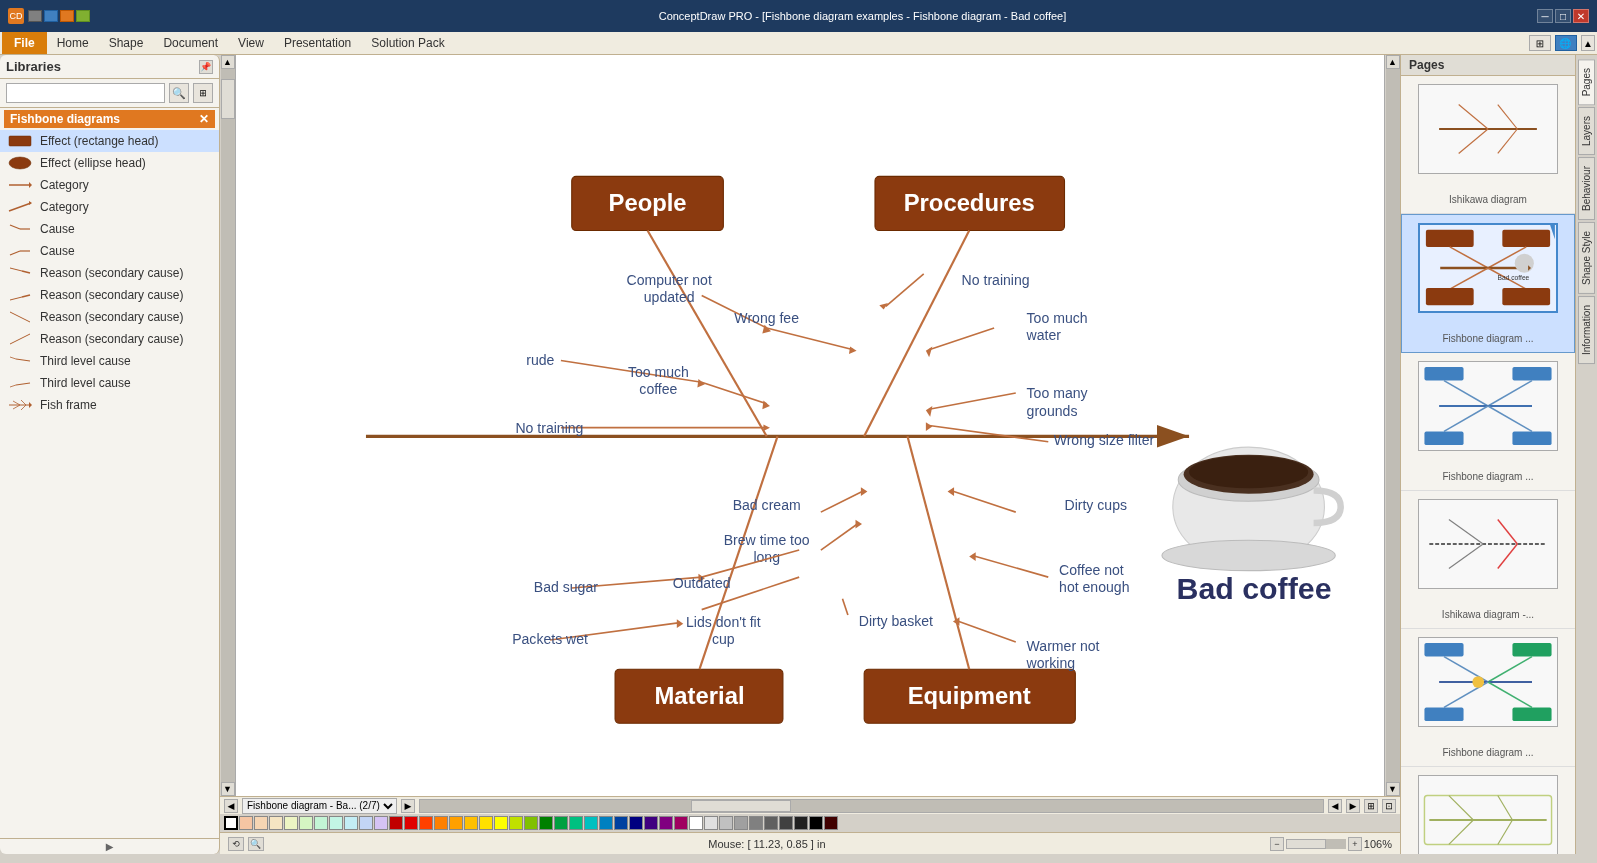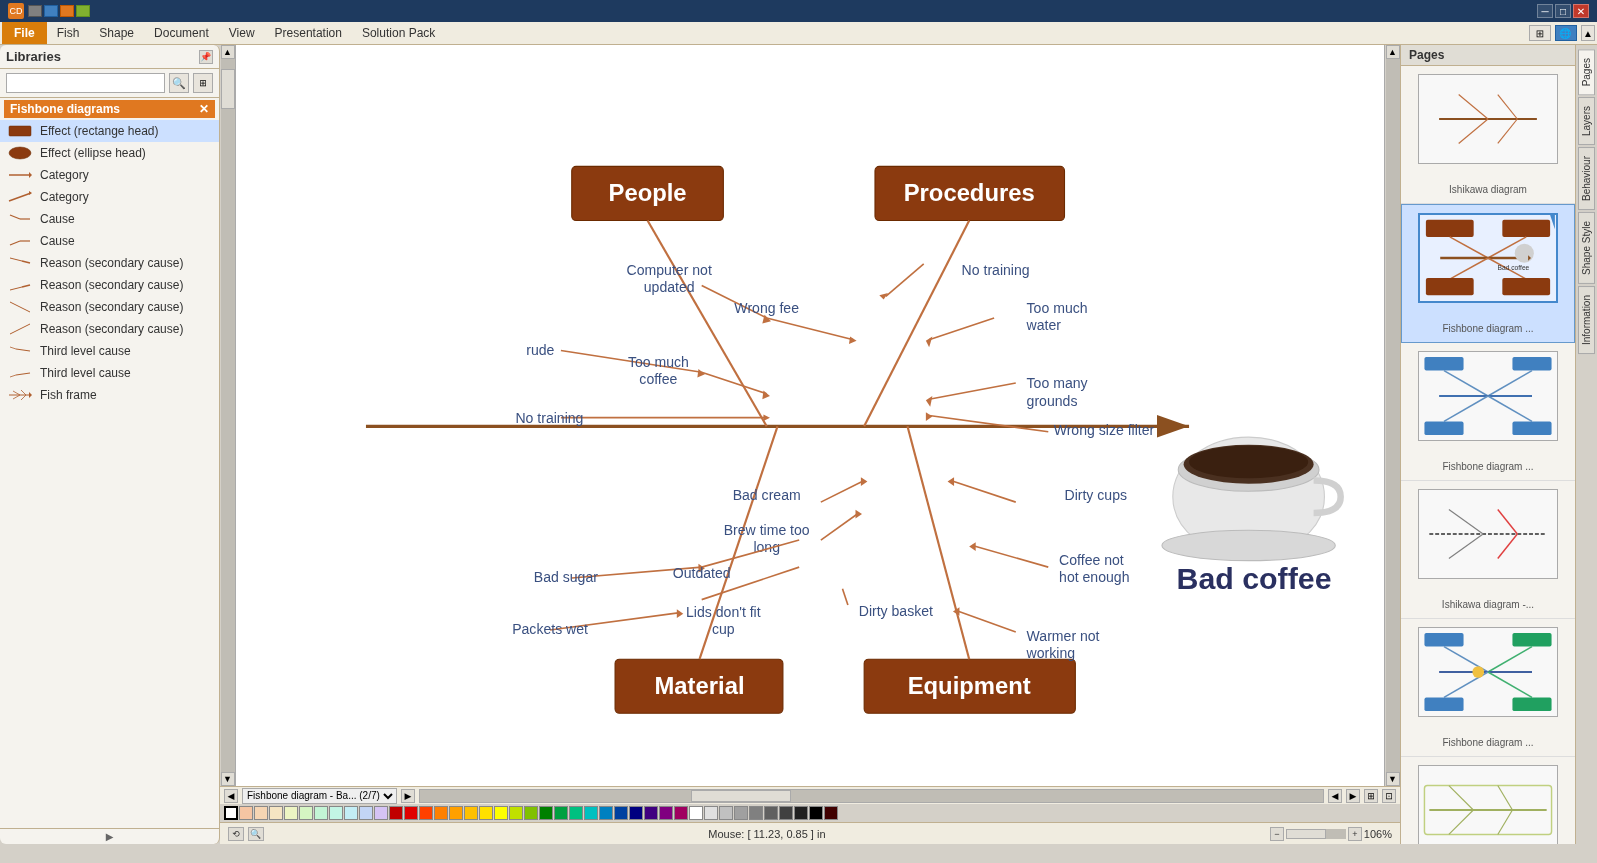--- a/index.html
+++ b/index.html
@@ -1,19 +1,19 @@
 <!DOCTYPE html>
 <html><head>
   <meta charset="utf-8">
   <style>
     * { box-sizing: border-box; margin: 0; padding: 0; }
     body { font-family: 'Segoe UI', Arial, sans-serif; font-size: 12px; background: #d4d0c8; overflow: hidden; width: 1597px; height: 863px; }
 
     
-    #titlebar { background: #1e3a5f; color: white; height: 22px; display: flex; align-items: center; justify-content: space-between; padding: 0 8px; }
+    #titlebar { background: #1e3a5f; color: white; height: 32px; display: flex; align-items: center; justify-content: space-between; padding: 0 8px; }
     #titlebar .title { font-size: 11px; flex: 1; text-align: center; }
     #titlebar .win-controls { display: flex; gap: 2px; }
     #titlebar .win-btn { width: 16px; height: 14px; font-size: 10px; display: flex; align-items: center; justify-content: center; cursor: pointer; border: 1px solid rgba(255,255,255,0.3); color: white; background: rgba(255,255,255,0.1); }
     #titlebar .win-btn.close { background: #c0392b; }
 
     
     #menubar { background: #f0ece0; height: 23px; display: flex; align-items: center; padding: 0 2px; border-bottom: 1px solid #c0b090; }
     #menubar .menu-file { background: #d97d0a; color: white; padding: 2px 12px; font-weight: bold; font-size: 12px; cursor: pointer; height: 22px; display: flex; align-items: center; }
     #menubar .menu-item { padding: 2px 10px; font-size: 12px; cursor: pointer; color: #333; }
 
@@ -74,30 +74,31 @@
 <div id="titlebar">
   <div style="display:flex;align-items:center;gap:4px;width:180px;">
     <div style="width:16px;height:16px;background:#e07820;border-radius:2px;display:flex;align-items:center;justify-content:center;font-size:9px;color:white;">CD</div>
     <div style="display:flex;gap:2px;">
       <div style="width:14px;height:12px;background:#808080;border:1px solid #555;cursor:pointer;"></div>
       <div style="width:14px;height:12px;background:#4080c0;border:1px solid #2060a0;cursor:pointer;"></div>
       <div style="width:14px;height:12px;background:#e07820;border:1px solid #c05800;cursor:pointer;"></div>
       <div style="width:14px;height:12px;background:#80b030;border:1px solid #609020;cursor:pointer;"></div>
     </div>
   </div>
+  <div class="title">ConceptDraw PRO - [Fishbone diagram examples - Fishbone diagram - Bad coffee]</div>
   <div class="win-controls">
     <div class="win-btn">─</div>
     <div class="win-btn">□</div>
     <div class="win-btn close">✕</div>
   </div>
 </div>
 
 <div id="menubar">
   <div class="menu-file">File</div>
-  <div class="menu-item">Fish</div>
+  <div class="menu-item">Home</div>
   <div class="menu-item">Shape</div>
   <div class="menu-item">Document</div>
   <div class="menu-item">View</div>
   <div class="menu-item">Presentation</div>
   <div class="menu-item">Solution Pack</div>
   <div style="margin-left:auto;display:flex;gap:4px;">
     <div style="width:22px;height:16px;background:#e8e4dc;border:1px solid #aaa;cursor:pointer;display:flex;align-items:center;justify-content:center;font-size:10px;">⊞</div>
     <div style="width:22px;height:16px;background:#4080c0;border:1px solid #2060a0;cursor:pointer;display:flex;align-items:center;justify-content:center;font-size:10px;color:white;">🌐</div>
     <div style="width:14px;height:16px;background:#e8e4dc;border:1px solid #aaa;cursor:pointer;display:flex;align-items:center;justify-content:center;font-size:10px;">▲</div>
   </div>

